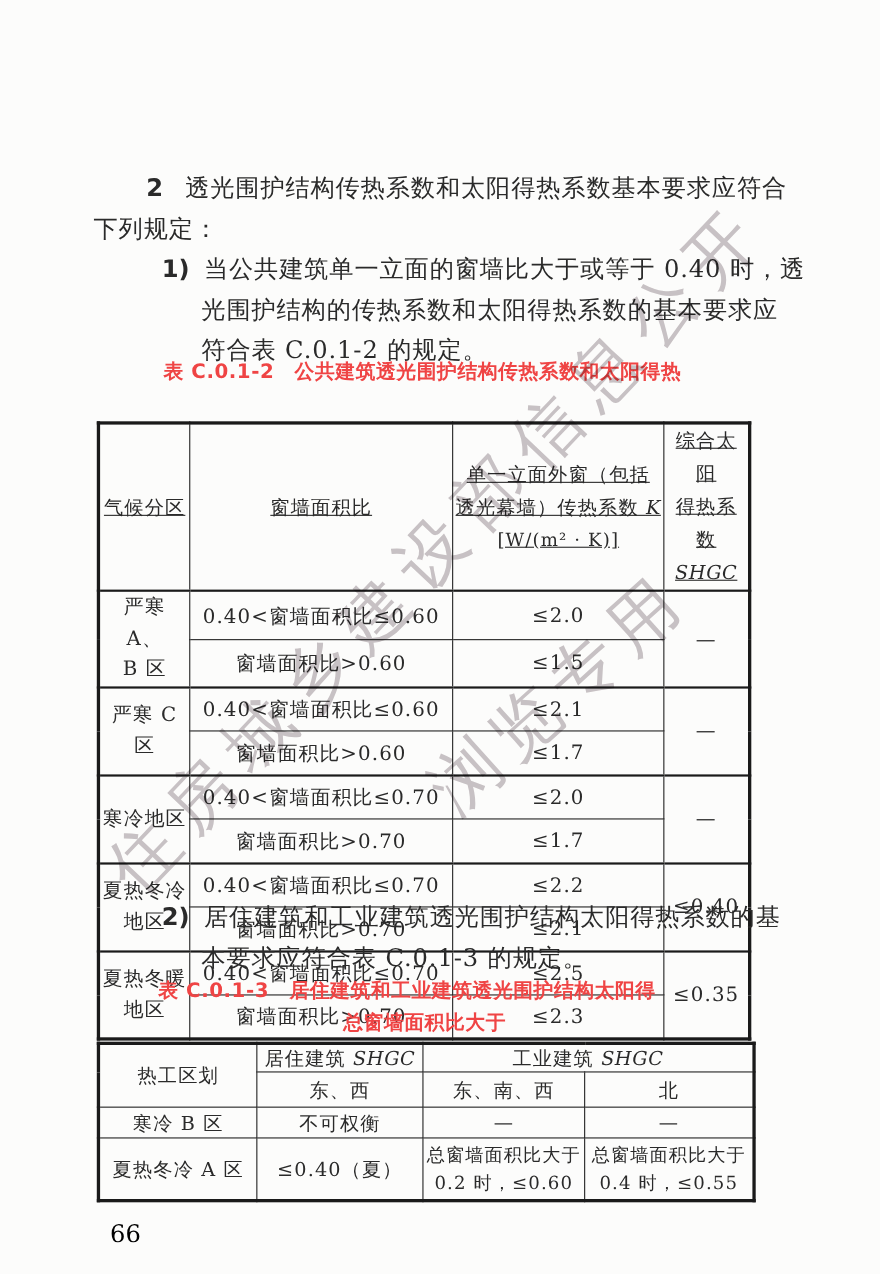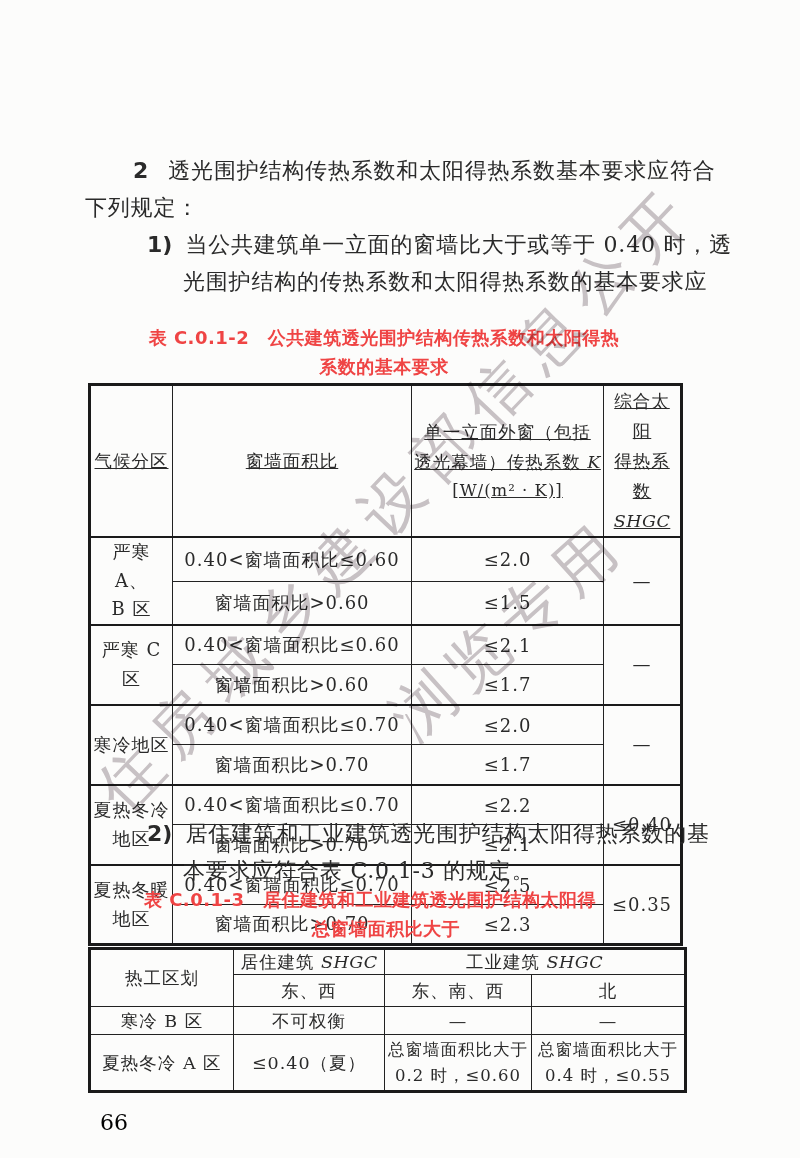--- a/index.html
+++ b/index.html
@@ -124,23 +124,23 @@
 
   <div class="bodyline" style="left:133px; top:126px;">
     <span class="num num-wide">2</span><span>透光围护结构传热系数和太阳得热系数基本要求应符合</span>
   </div>
   <div class="bodyline" style="left:85px; top:163px;">下列规定：</div>
 
   <div class="bodyline" style="left:147px; top:200px;">
     <span class="num">1)</span><span>当公共建筑单一立面的窗墙比大于或等于 0.40 时，透</span>
   </div>
   <div class="bodyline" style="left:183px; top:237px;">光围护结构的传热系数和太阳得热系数的基本要求应</div>
+  <div class="bodyline" style="left:183px; top:273px;">符合表 C.0.1-2 的规定。</div>
 
   <div class="tbl-title" style="left:88px; width:592px; top:296px;">表 C.0.1-2　公共建筑透光围护结构传热系数和太阳得热</div>
-  <div class="tbl-title" style="left:88px; width:592px; top:325px;">系数的基本要求</div>
 
   <table id="table1">
     <colgroup>
       <col style="width:83px">
         <col style="width:239px">
         <col style="width:192px">
         <col style="width:78px">
     </colgroup>
     <tbody>
       <tr class="hdr" style="height:95px">

